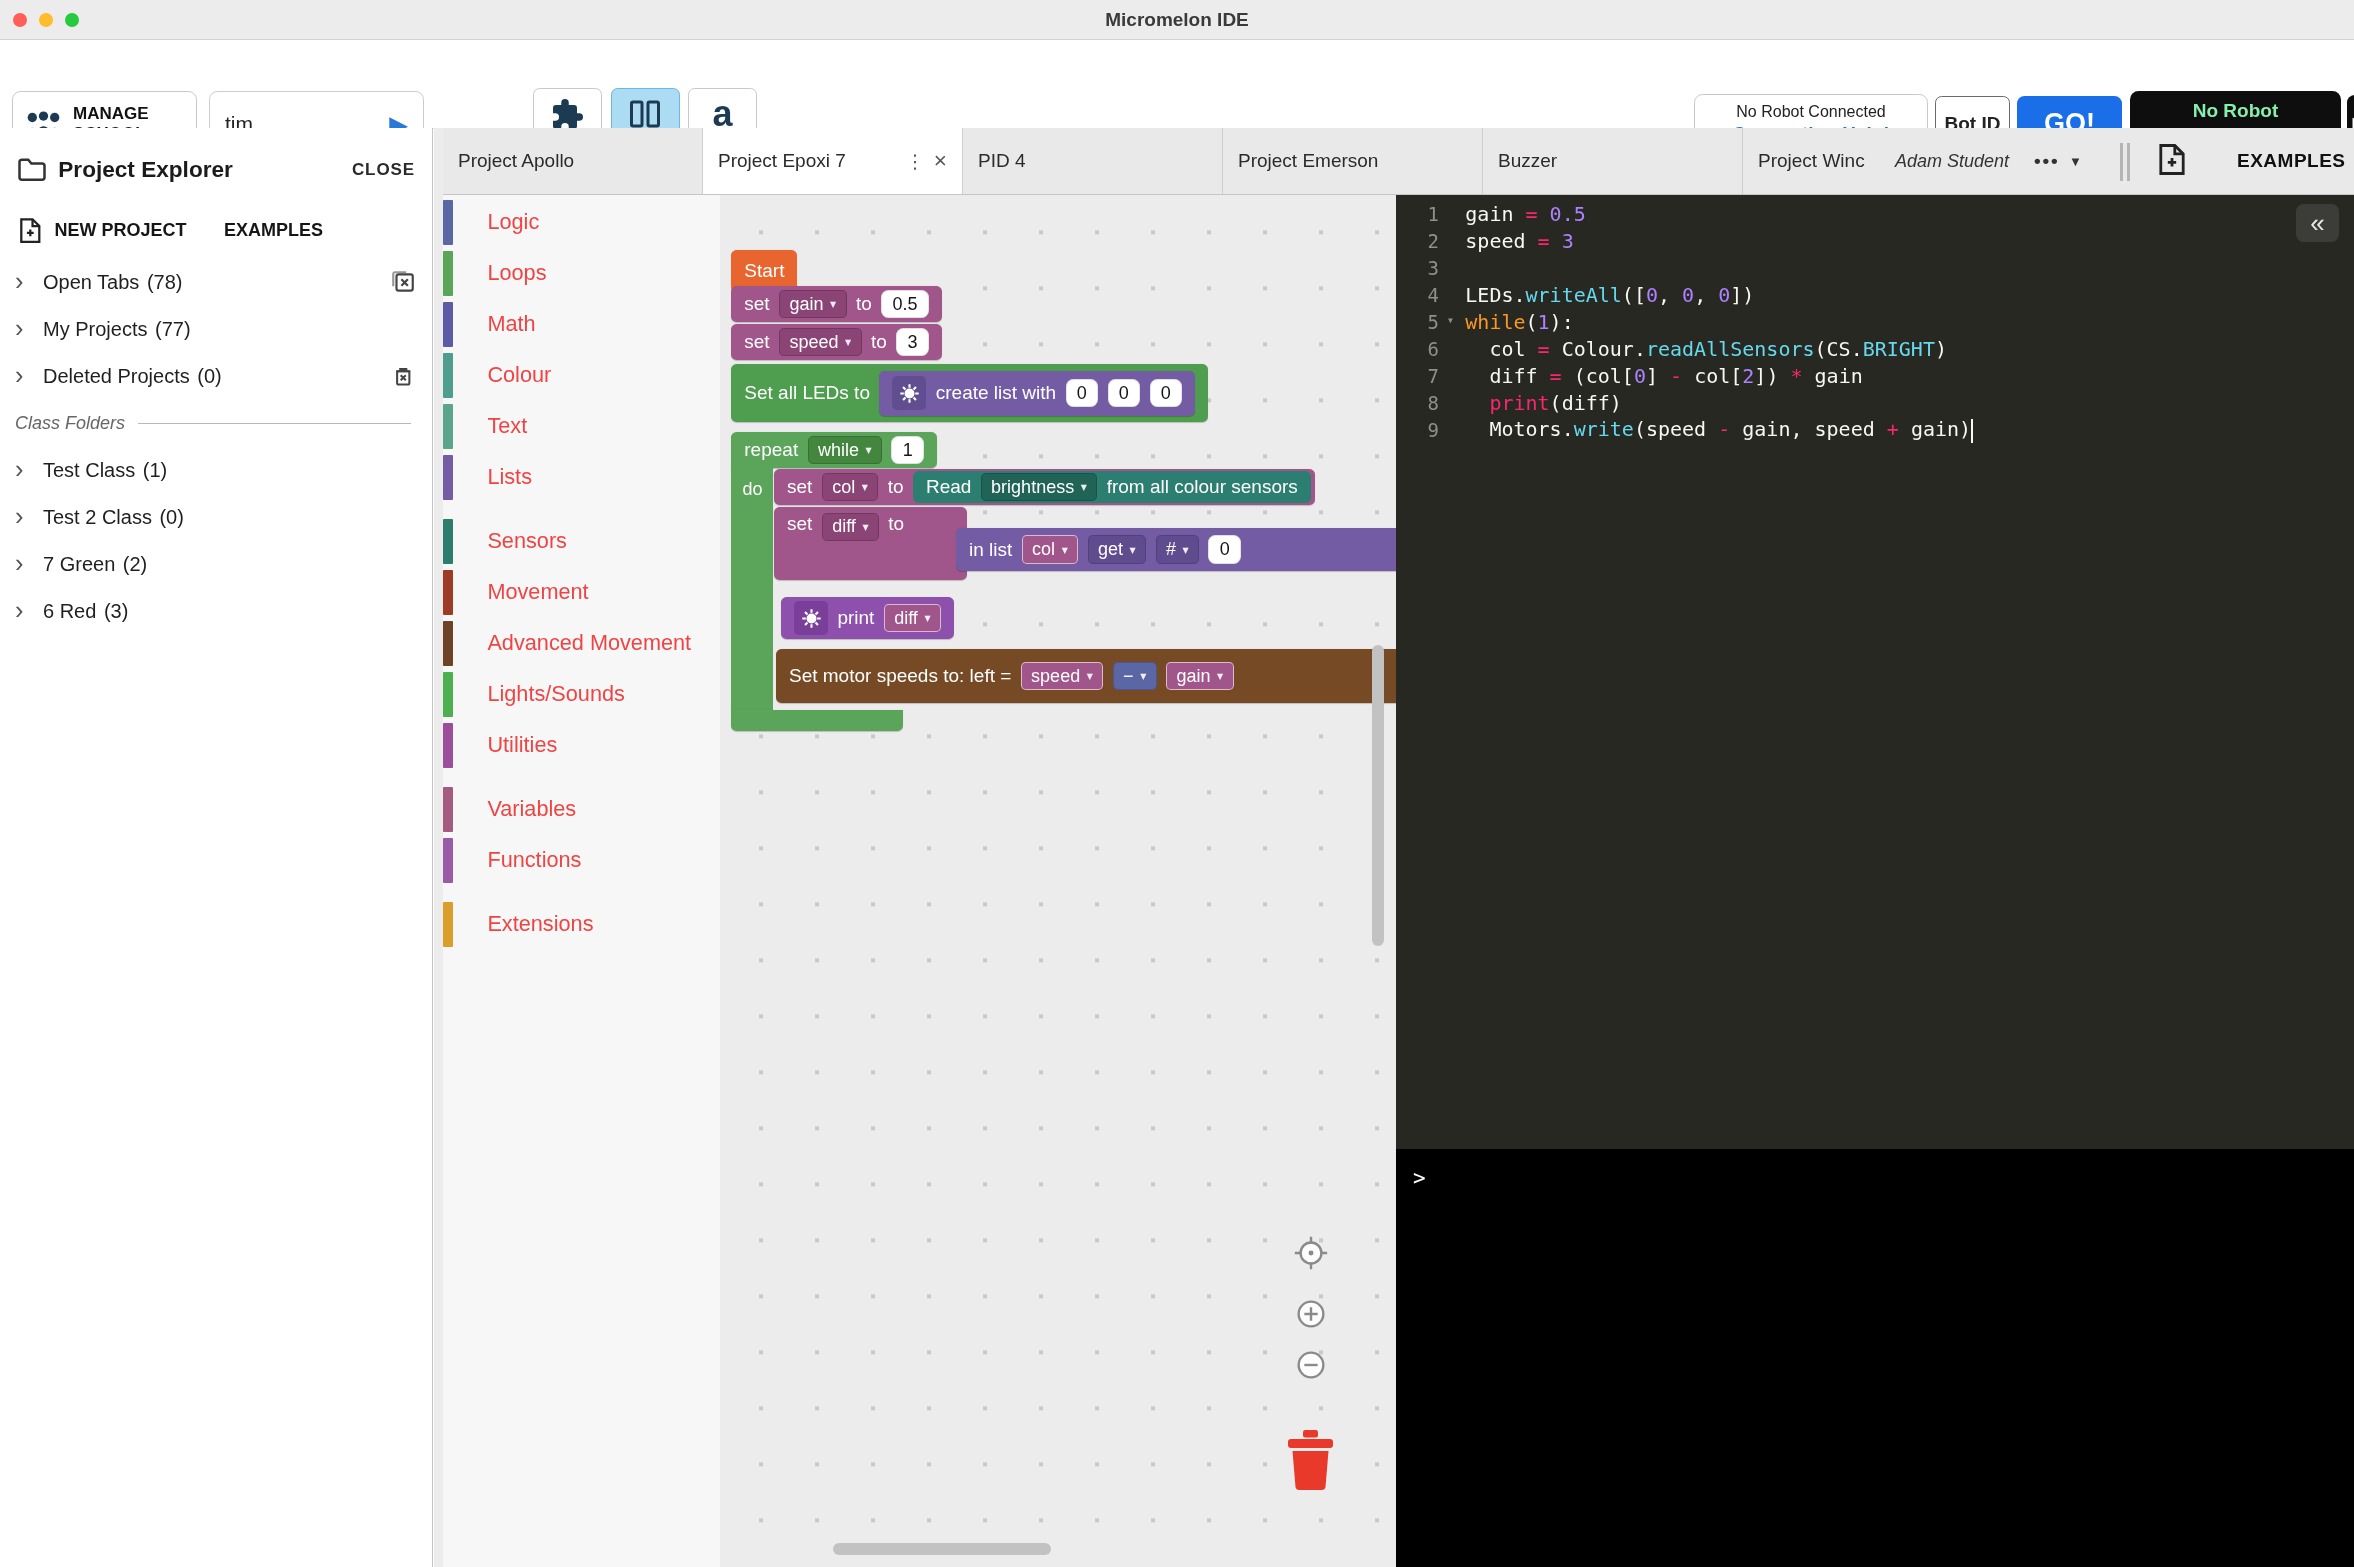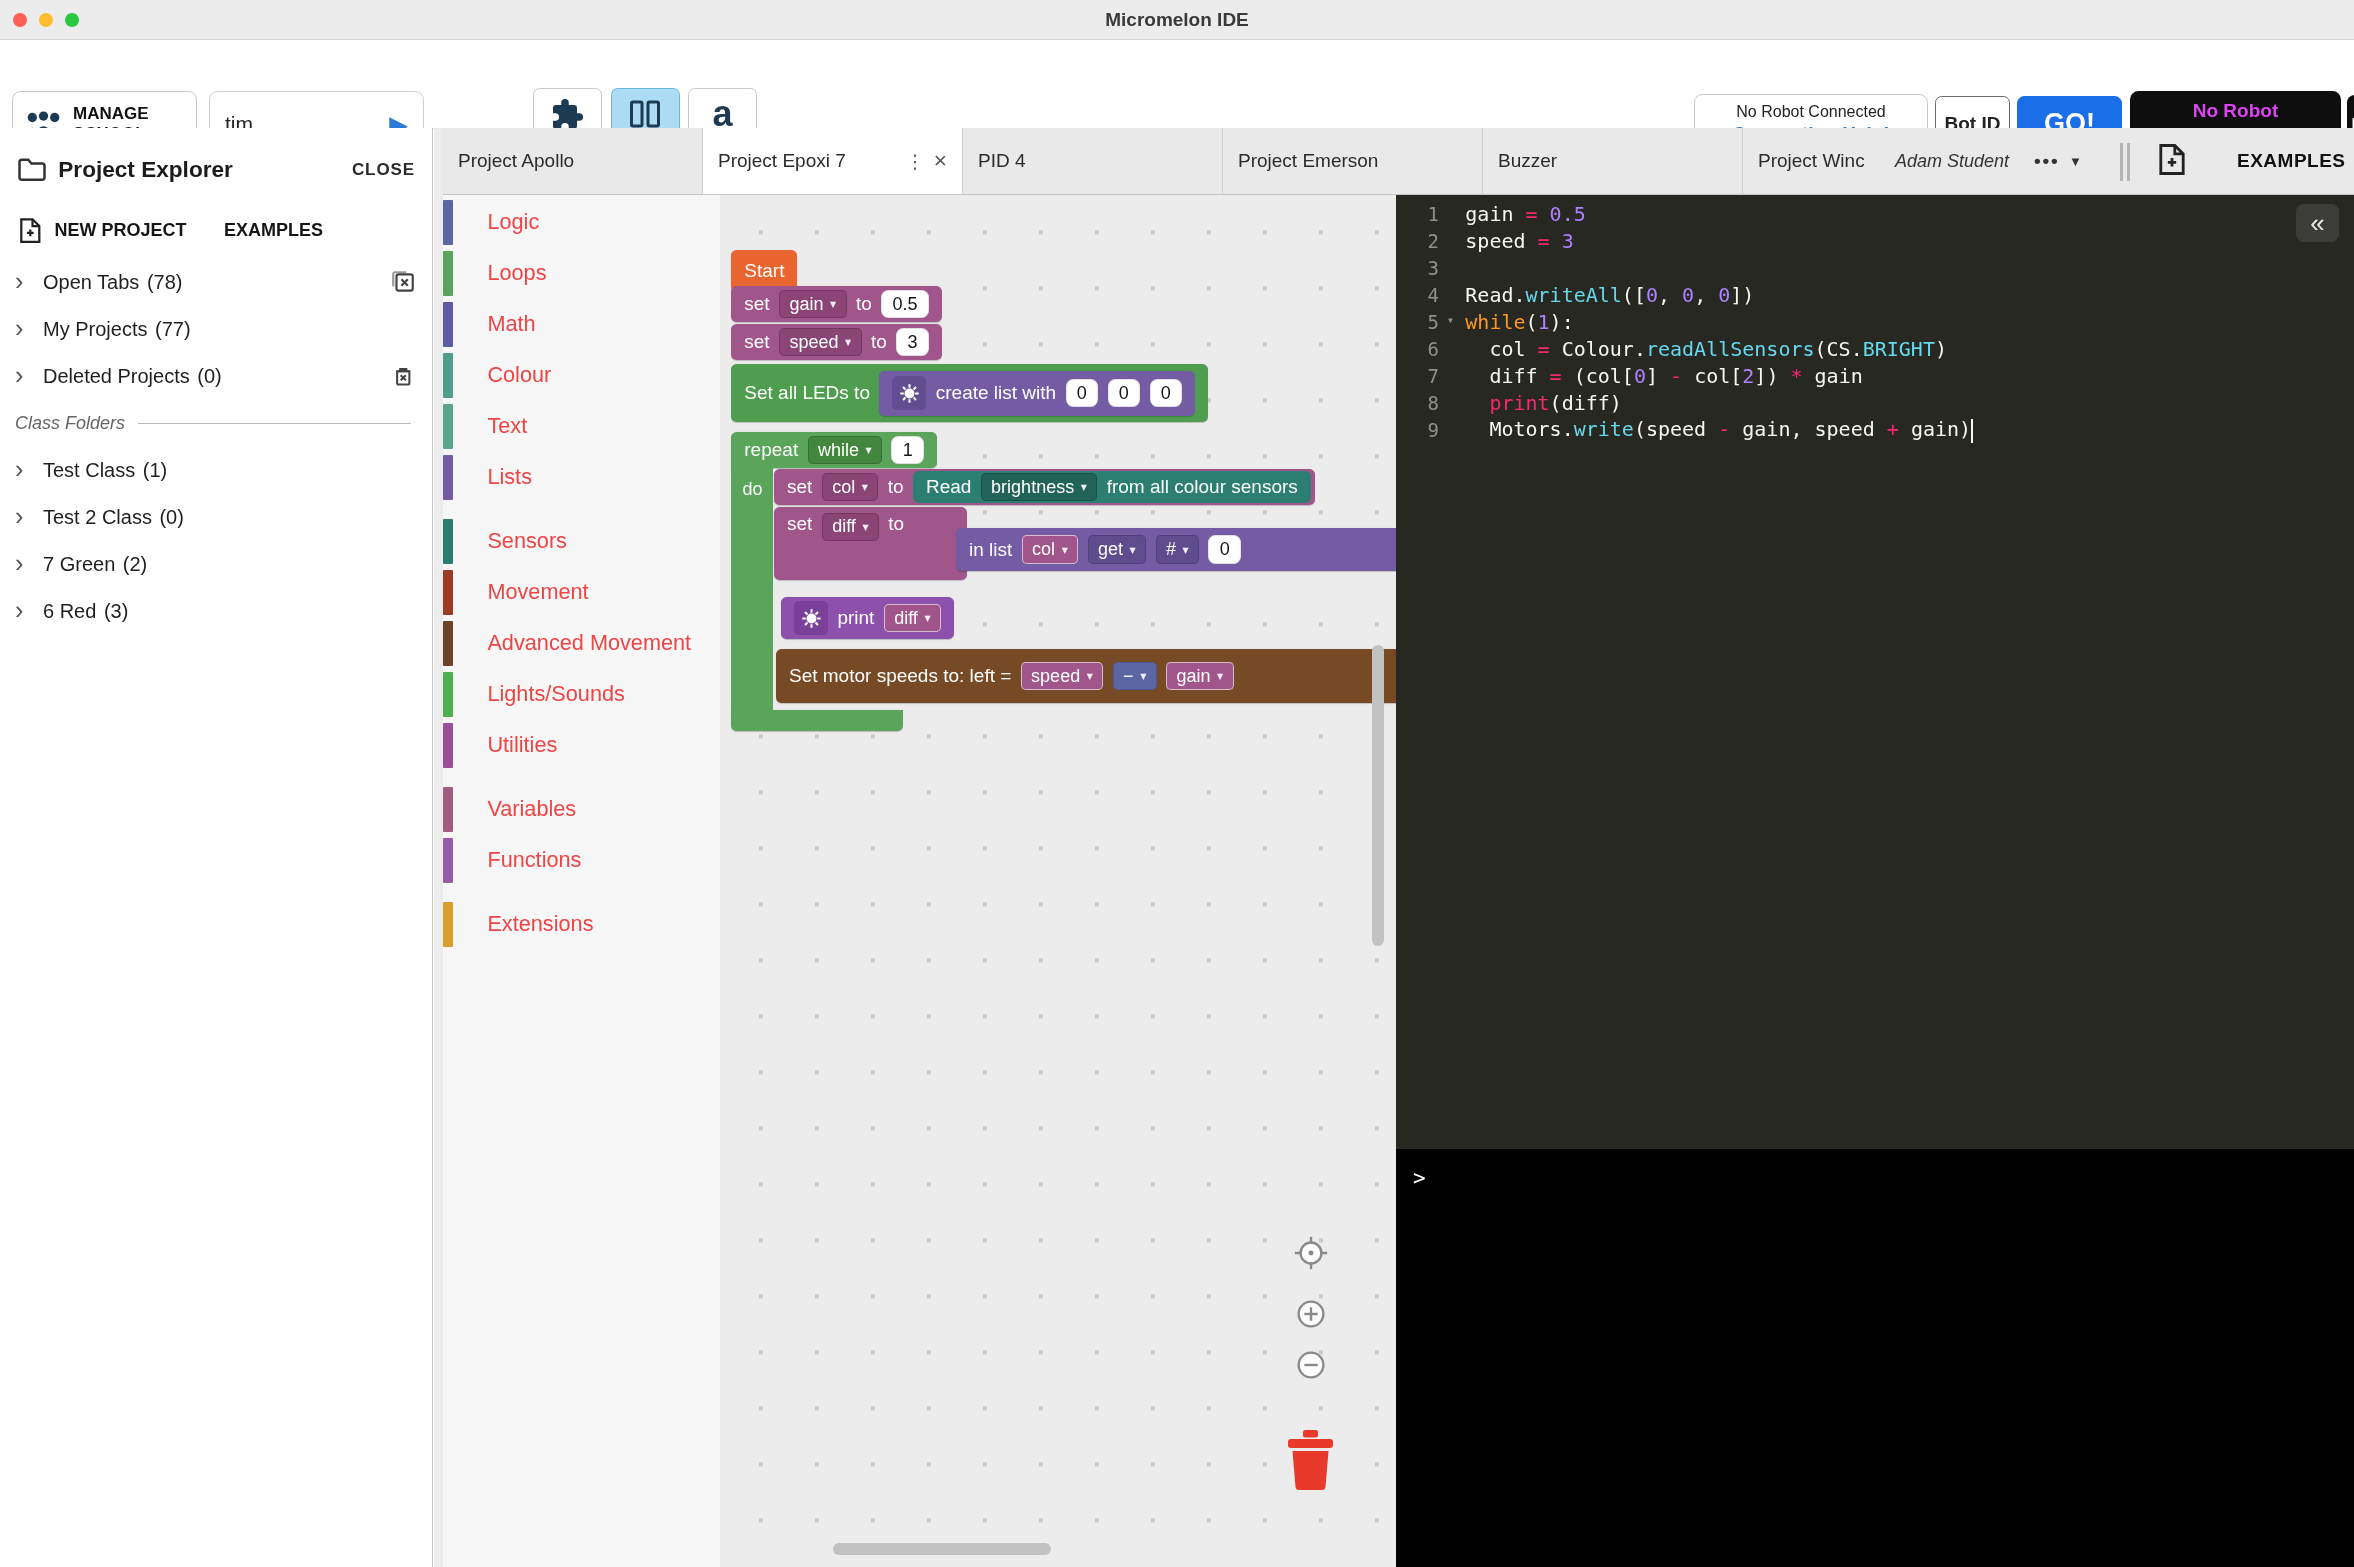--- a/index.html
+++ b/index.html
@@ -27,21 +27,21 @@
   .mode-label { font-size:15px; font-weight:bold; color:#13293d; }
   .a-icon { font-size:36px; font-weight:bold; color:#1c3a52; line-height:1; }
   .center-icons { position:absolute; left:1031px; top:89px; height:53px; }
   .cicon { position:absolute; top:0; }
   .mode-underline { position:absolute; left:1021px; top:149px; width:313px; height:5.6px; background:#2b8fe8; border-radius:2.8px; }
   .status-box { position:absolute; left:1694px; top:54px; width:234px; height:60px; border:0.9px solid #c9c9c9; border-radius:8.5px; display:flex; flex-direction:column; align-items:center; justify-content:center; gap:1.9px; background:#fff; }
   .status-line { font-size:16px; color:#222; }
   .status-link { font-size:19px; font-weight:bold; color:#1e6fd9; text-decoration:underline; cursor:pointer; }
   .botid-box { position:absolute; left:1935px; top:56px; width:75px; height:55px; border:1.9px solid #6b6b6b; border-radius:6.6px; display:flex; align-items:center; justify-content:center; font-size:19px; font-weight:bold; color:#222; background:#fff; }
   .go-btn { position:absolute; left:2017px; top:56px; width:105px; height:55px; background:#1a6fe8; border:none; border-radius:7.5px; color:#fff; font-size:27px; font-weight:bold; cursor:pointer; }
-  .norobot-btn { position:absolute; left:2130px; top:51px; width:211px; height:65px; background:#0e0e0e; border:none; border-radius:8.5px; color:#d946ef; font-size:19px; font-weight:bold; line-height:1.3; cursor:pointer; }
+  .norobot-btn { position:absolute; left:2130px; top:51px; width:211px; height:65px; background:#0e0e0e; border:none; border-radius:8.5px; color:#86efac; font-size:19px; font-weight:bold; line-height:1.3; cursor:pointer; }
   .edge-sliver { position:absolute; left:2347px; top:55px; width:32px; height:56px; background:#0e0e0e; border-radius:7.5px; color:#fff; font-size:19px; display:flex; align-items:center; padding-left:5.6px; }
 
   
   .sidebar { position:absolute; left:0; top:128px; width:433px; bottom:0; background:#fff; border-right:0.9px solid #c4c4c4; }
   .side-gap { position:absolute; left:434px; top:128px; width:8.5px; bottom:0; background:#ececec; }
   .side-header { margin-top:22.6px; height:38px; display:flex; align-items:center; padding:0 17px; gap:11.3px; }
   .side-title { font-size:22.6px; font-weight:bold; color:#1b1b1b; flex:1; }
   .side-close { font-size:17px; font-weight:bold; letter-spacing:0.9px; color:#2a2a2a; cursor:pointer; }
   .side-actions { margin-top:22.6px; height:38px; display:flex; align-items:center; padding:0 19px; gap:13px; }
   .action-label { font-size:18px; font-weight:bold; color:#161616; cursor:pointer; }
@@ -622,21 +622,21 @@
           <span class="line-text"><span><span class="tok pl">speed </span><span class="tok op">= </span><span class="tok num">3</span></span></span>
         </div>
 
         <div class="code-line">
           <span class="gutter-num"><span>3</span></span>
           <span class="line-text"><span></span></span>
         </div>
 
         <div class="code-line">
           <span class="gutter-num"><span>4</span></span>
-          <span class="line-text"><span><span class="tok pl">Read.</span><span class="tok fn">writeAll</span><span class="tok pl">([</span><span class="tok num">0</span><span class="tok pl">, </span><span class="tok num">0</span><span class="tok pl">, </span><span class="tok num">0</span><span class="tok pl">])</span></span></span>
+          <span class="line-text"><span><span class="tok pl">LEDs.</span><span class="tok fn">writeAll</span><span class="tok pl">([</span><span class="tok num">0</span><span class="tok pl">, </span><span class="tok num">0</span><span class="tok pl">, </span><span class="tok num">0</span><span class="tok pl">])</span></span></span>
         </div>
 
         <div class="code-line">
           <span class="gutter-num"><span>5</span><span class="fold show">▾</span></span>
           <span class="line-text"><span><span class="tok kw">while</span><span class="tok pl">(</span><span class="tok num">1</span><span class="tok pl">):</span></span></span>
         </div>
 
         <div class="code-line">
           <span class="gutter-num"><span>6</span></span>
           <span class="line-text"><span><span class="tok pl">  col </span><span class="tok op">= </span><span class="tok pl">Colour.</span><span class="tok fn">readAllSensors</span><span class="tok pl">(CS.</span><span class="tok fn">BRIGHT</span><span class="tok pl">)</span></span></span>

